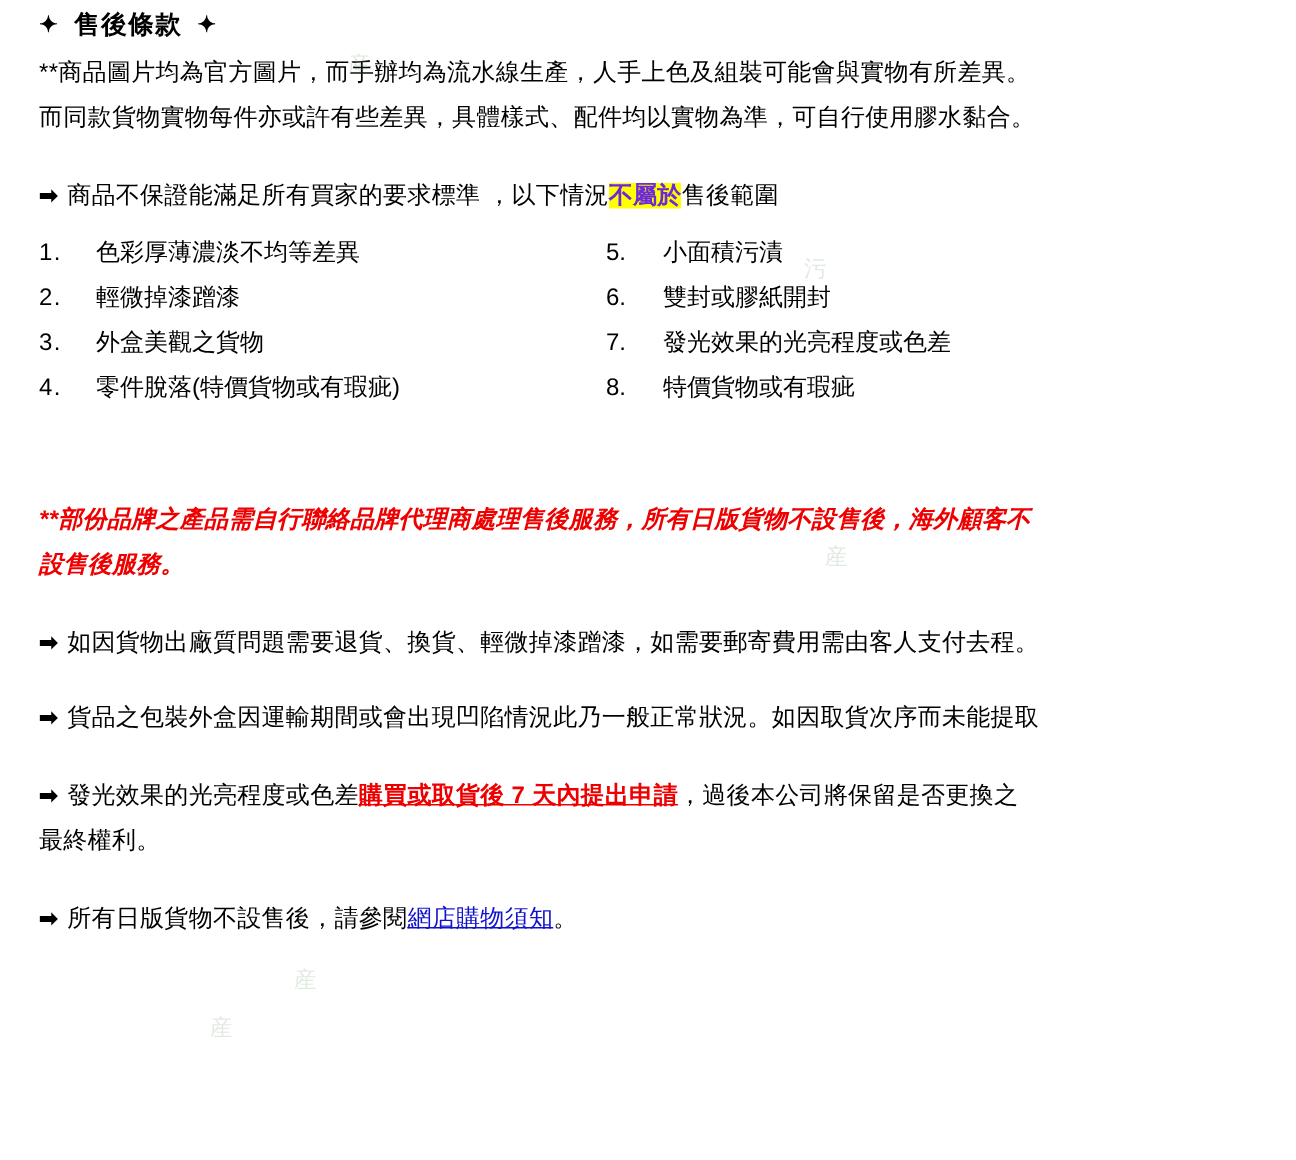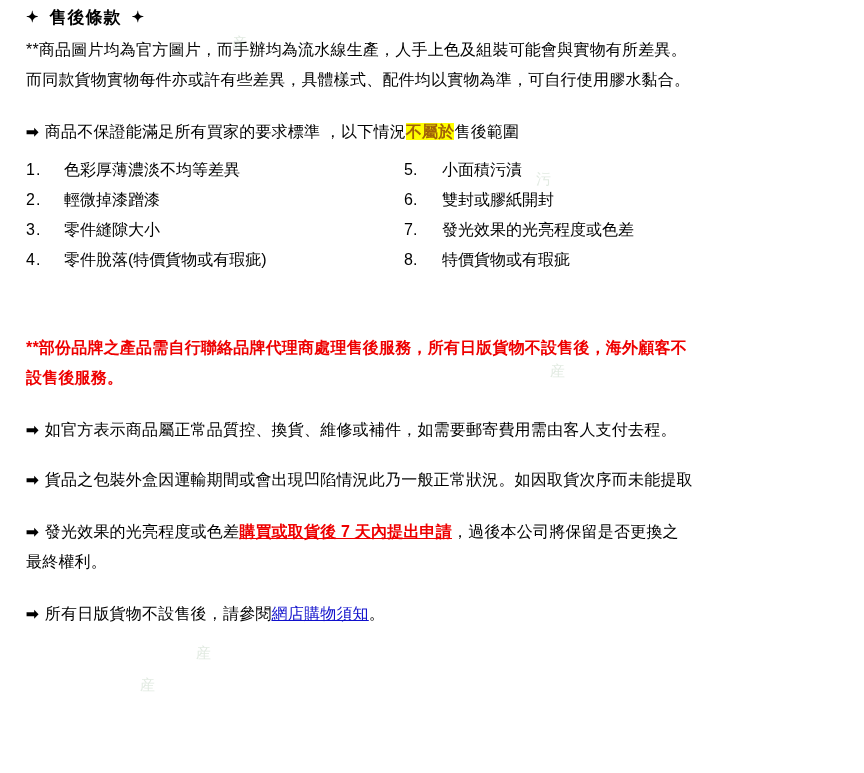--- a/index.html
+++ b/index.html
@@ -44,26 +44,27 @@
   .block {
     margin-bottom: 2px;
   }
   .arrow {
     font-size: 15px;
     font-weight: bold;
     margin-right: 6px;
   }
   .hl {
     background: #ffff00;
-    color: #a16207;
+    color: #6d28d9;
     font-weight: bold;
   }
   .red-bold {
     color: #ee0000;
     font-weight: bold;
+    font-style: italic;
   }
   .underline-red {
     color: #ee0000;
     font-weight: bold;
     text-decoration: underline;
   }
   .link {
     color: #1111cc;
     text-decoration: underline;
     cursor: pointer;
@@ -134,21 +135,21 @@
       <td class="txt-right">小面積污漬</td>
     </tr>
     <tr>
       <td class="num">2.</td>
       <td class="txt-left">輕微掉漆蹭漆</td>
       <td class="num2">6.</td>
       <td class="txt-right">雙封或膠紙開封</td>
     </tr>
     <tr>
       <td class="num">3.</td>
-      <td class="txt-left">零件縫隙大小</td>
+      <td class="txt-left">外盒美觀之貨物</td>
       <td class="num2">7.</td>
       <td class="txt-right">發光效果的光亮程度或色差</td>
     </tr>
     <tr>
       <td class="num">4.</td>
       <td class="txt-left">零件脫落(特價貨物或有瑕疵)</td>
       <td class="num2">8.</td>
       <td class="txt-right">特價貨物或有瑕疵</td>
     </tr>
   </tbody>
@@ -161,21 +162,21 @@
   <div class="gap-md"></div>
 
   <div class="block">
     <p class="para red-bold">**部份品牌之產品需自行聯絡品牌代理商處理售後服務，所有日版貨物不設售後，海外顧客不</p>
     <p class="para red-bold">設售後服務。</p>
   </div>
 
   <div class="gap-md"></div>
 
   <p class="para">
-    <span class="arrow">➡</span><span>如官方表示商品屬正常品質控、換貨、維修或補件，如需要郵寄費用需由客人支付去程。</span>
+    <span class="arrow">➡</span><span>如因貨物出廠質問題需要退貨、換貨、輕微掉漆蹭漆，如需要郵寄費用需由客人支付去程。</span>
   </p>
 
   <div class="gap-md"></div>
 
   <div class="block">
     <p class="para">
       <span class="arrow">➡</span><span>貨品之包裝外盒因運輸期間或會出現凹陷情況此乃一般正常狀況。如因取貨次序而未能提取</span>
     </p>
   </div>
 

